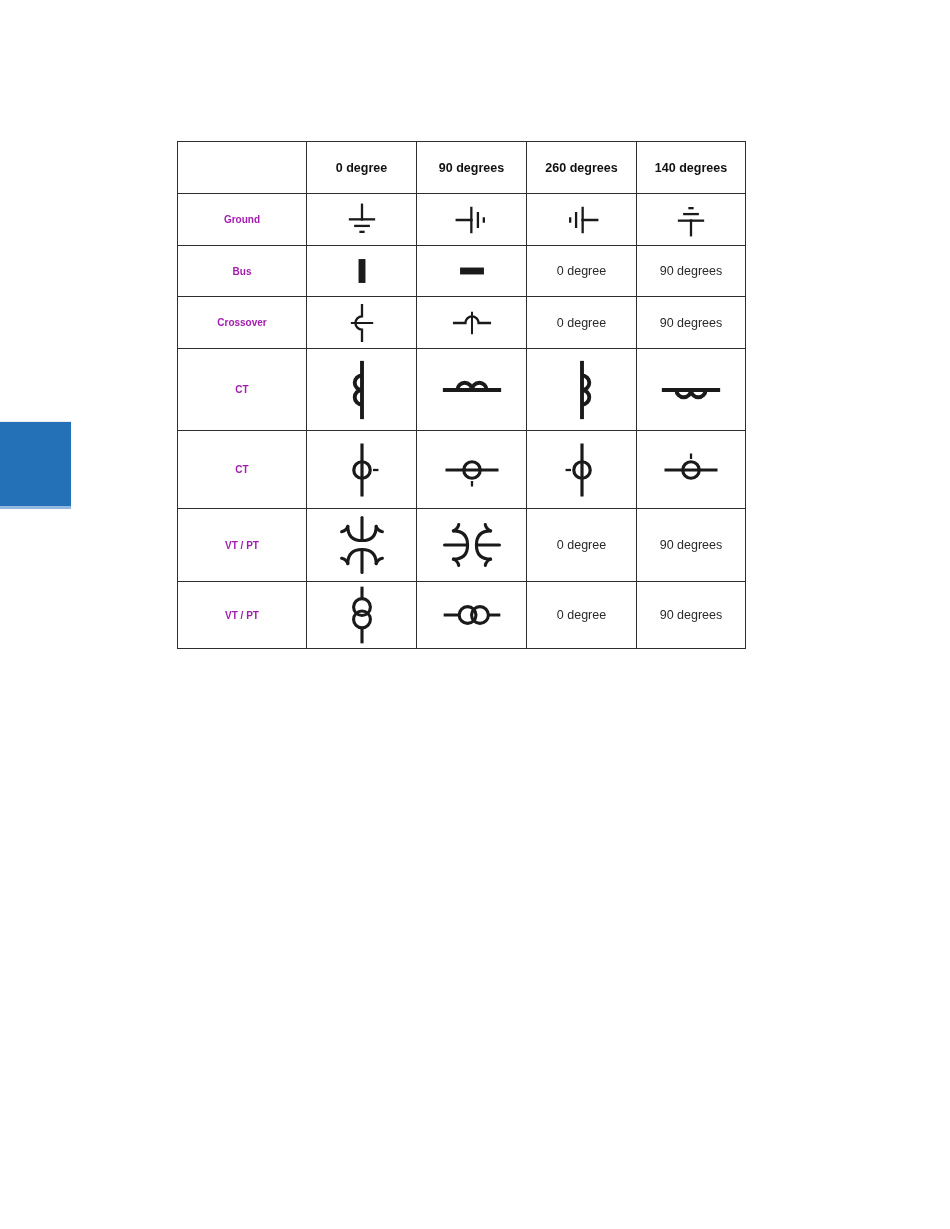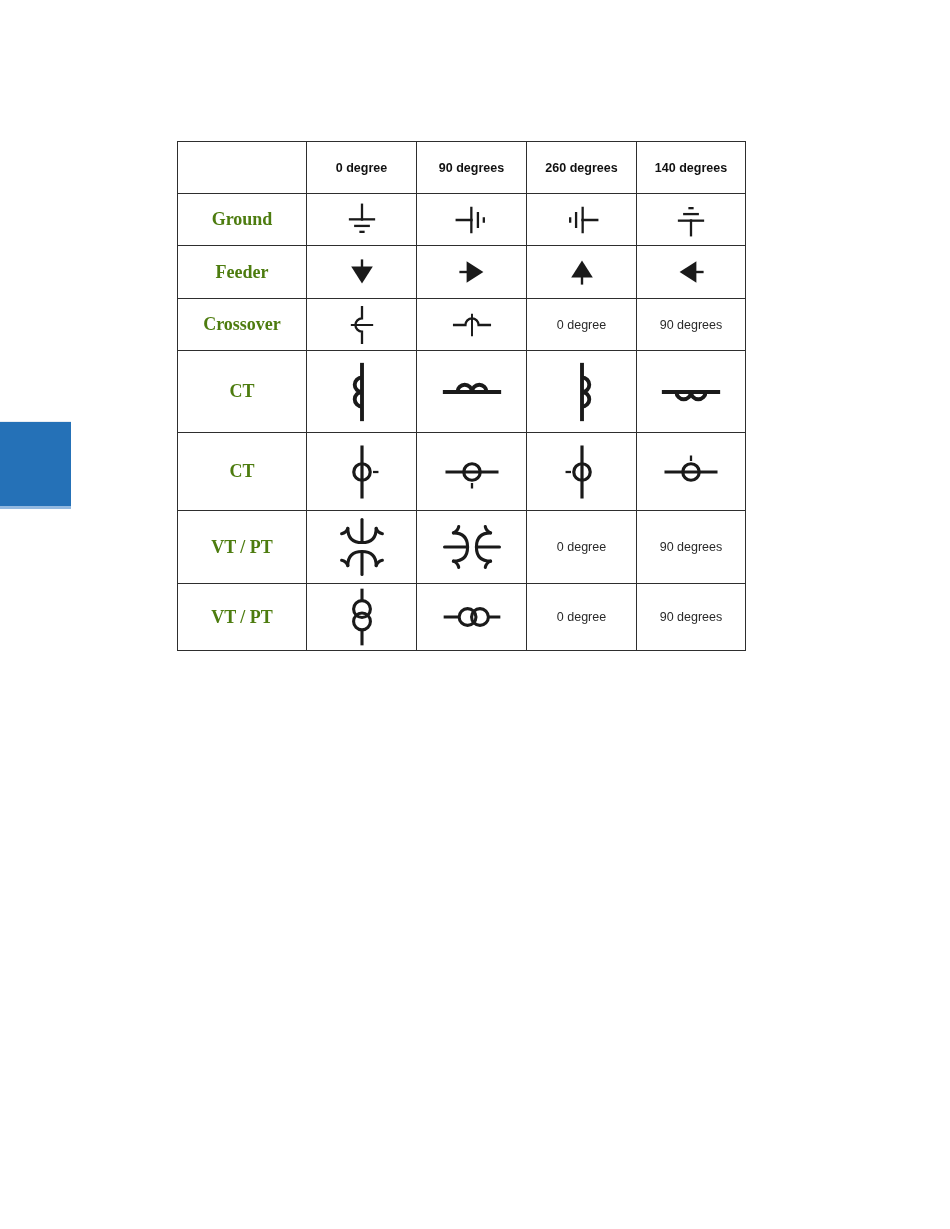--- a/index.html
+++ b/index.html
@@ -4,21 +4,21 @@
 <style>
   html,body{margin:0;padding:0;background:#fff;}
   .doc{position:relative;width:950px;height:1229px;background:#ffffff;overflow:hidden;
        font-family:"Liberation Sans", sans-serif;}
   .accent-square{position:absolute;left:0;top:421px;width:71px;height:84px;
        background:#2571b7;border-bottom:3px solid #93b9e0;border-top:1px solid #e8edf2;}
   table.rot{position:absolute;left:177px;top:141px;border-collapse:collapse;table-layout:fixed;}
   table.rot th, table.rot td{border:1px solid #2e2e2e;padding:0;text-align:center;vertical-align:middle;
        overflow:hidden;}
   th.hdr{font-size:12.5px;font-weight:bold;color:#111;}
-  td.label{font-size:18px;font-weight:bold;color:#4d7c0f;font-family:Liberation Serif, serif;}
+  td.label{font-size:10px;font-weight:bold;color:#a21caf;}
   td.txt{font-size:12.5px;font-weight:normal;color:#2a2a2a;}
   td.sym svg{display:block;margin:0 auto;}
   .h52{height:52px}.h51{height:51px}.h53{height:53px}.h82{height:82px}.h78{height:78px}
   .h73{height:73px}.h67{height:67px}
   .s42{width:42px;height:42px}.s44{width:44px;height:44px}.s46{width:46px;height:46px}
   .s62{width:62px;height:62px}.s64{width:64px;height:64px}.s68{width:68px;height:68px}
   .rotr{transform:rotate(90deg)}
   .rotl{transform:rotate(-90deg)}
   .rot180{transform:rotate(180deg)}
   .watermark{position:absolute;left:266px;top:527px;z-index:5;pointer-events:none;
@@ -131,44 +131,36 @@
             </svg>
           </td>
       <td class="sym">
             <svg class="s46 rot180" viewBox="0 0 70 70">
               <use href="#sym-ground"></use>
             </svg>
           </td>
     </tr>
 
 
-
-    <tr class="h53">
-      <td class="label">Feeder</td>
-      <td class="sym">
-            <svg class="s42" viewBox="0 0 70 70">
-              <use href="#sym-feeder"></use>
-            </svg>
-          </td>
-      <td class="sym">
-            <svg class="s42 rotl" viewBox="0 0 70 70">
-              <use href="#sym-feeder"></use>
-            </svg>
-          </td>
-      <td class="sym">
-            <svg class="s42 rot180" viewBox="0 0 70 70">
-              <use href="#sym-feeder"></use>
-            </svg>
-          </td>
-      <td class="sym">
-            <svg class="s42 rotr" viewBox="0 0 70 70">
-              <use href="#sym-feeder"></use>
-            </svg>
-          </td>
-    </tr>
+    <tr class="h51">
+      <td class="label">Bus</td>
+      <td class="sym">
+            <svg class="s44" viewBox="0 0 70 70">
+              <use href="#sym-bus"></use>
+            </svg>
+          </td>
+      <td class="sym">
+            <svg class="s44 rotr" viewBox="0 0 70 70">
+              <use href="#sym-bus"></use>
+            </svg>
+          </td>
+      <td class="txt">0 degree</td>
+      <td class="txt">90 degrees</td>
+    </tr>
+
 
     <tr class="h52">
       <td class="label">Crossover</td>
       <td class="sym">
             <svg class="s46" viewBox="0 0 70 70">
               <use href="#sym-crossover"></use>
             </svg>
           </td>
       <td class="sym">
             <svg class="s46 rotr" viewBox="0 0 70 70">

